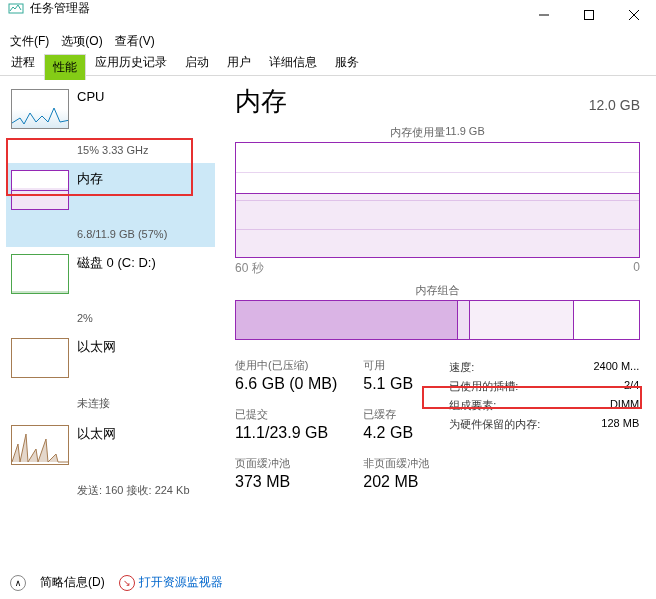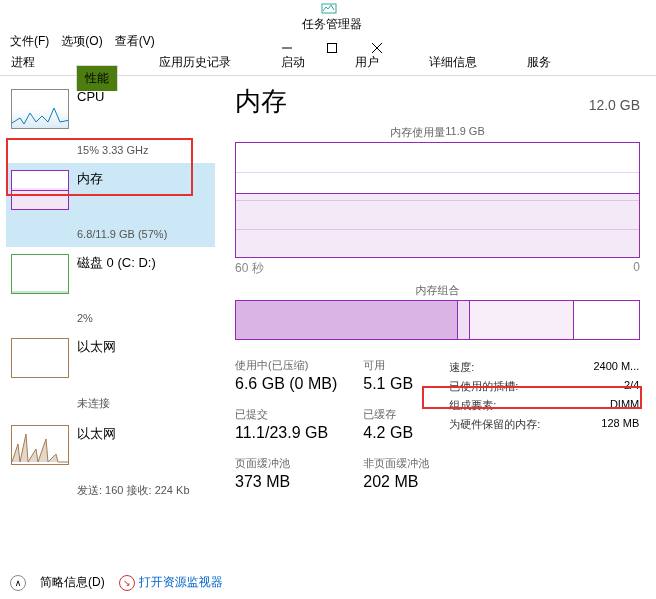--- a/index.html
+++ b/index.html
@@ -1,30 +1,30 @@
 <!DOCTYPE html>
 <html><head>
 <meta charset="utf-8">
 <style>
 * { margin: 0; padding: 0; box-sizing: border-box; font-family: "Microsoft YaHei", "Segoe UI", sans-serif; }
 body { background: #fff; width: 656px; height: 599px; overflow: hidden; font-size: 12px; color: #000; position: relative; }
 
-.titlebar { height: 30px; display: flex; align-items: center; padding-left: 8px; flex-direction: column; }
+.titlebar { height: 30px; display: flex; padding-left: 8px; }
 .titlebar .app-icon { width: 16px; height: 16px; margin-right: 6px; }
 .titlebar .title { flex: 1; font-size: 12px; }
 .titlebar .win-controls { display: flex; }
 .titlebar .win-btn { width: 45px; height: 30px; display: flex; align-items: center; justify-content: center; }
 .titlebar .win-btn svg { width: 10px; height: 10px; }
 
 .menubar { height: 22px; display: flex; align-items: center; padding-left: 6px; gap: 4px; font-size: 12px; }
 .menubar .menu-item { padding: 2px 4px; }
 
-.tabbar { height: 24px; display: flex; align-items: flex-end; border-bottom: 1px solid #d9d9d9; padding-left: 2px; font-size: 12px; gap: 32px; }
+.tabbar { height: 24px; display: flex; align-items: flex-end; border-bottom: 1px solid #d9d9d9; padding-left: 2px; font-size: 12px; }
 .tabbar .tab { padding: 4px 8px; border: 1px solid transparent; border-bottom: none; position: relative; }
-.tabbar .tab.active { border-color: #d9d9d9; background: #4d7c0f; top: 16px; }
+.tabbar .tab.active { border-color: #d9d9d9; background: #84cc16; top: 5px; }
 
 .content { display: flex; height: 490px; }
 
 .sidebar { width: 215px; padding: 6px 0 0 6px; }
 .res-item { display: flex; gap: 8px; padding: 6px 4px; border: 1px solid transparent; cursor: default; position: relative; }
 .res-item.selected { background: #cce8f7; }
 .res-item .thumb { width: 58px; height: 40px; border: 1px solid #888; background: #fff; position: relative; overflow: hidden; flex-shrink: 0; }
 .res-item .info { display: flex; flex-direction: column; justify-content: center; }
 .res-item .name { font-size: 13px; }
 .res-item .detail { font-size: 11px; color: #555; margin-top: 40px; }

